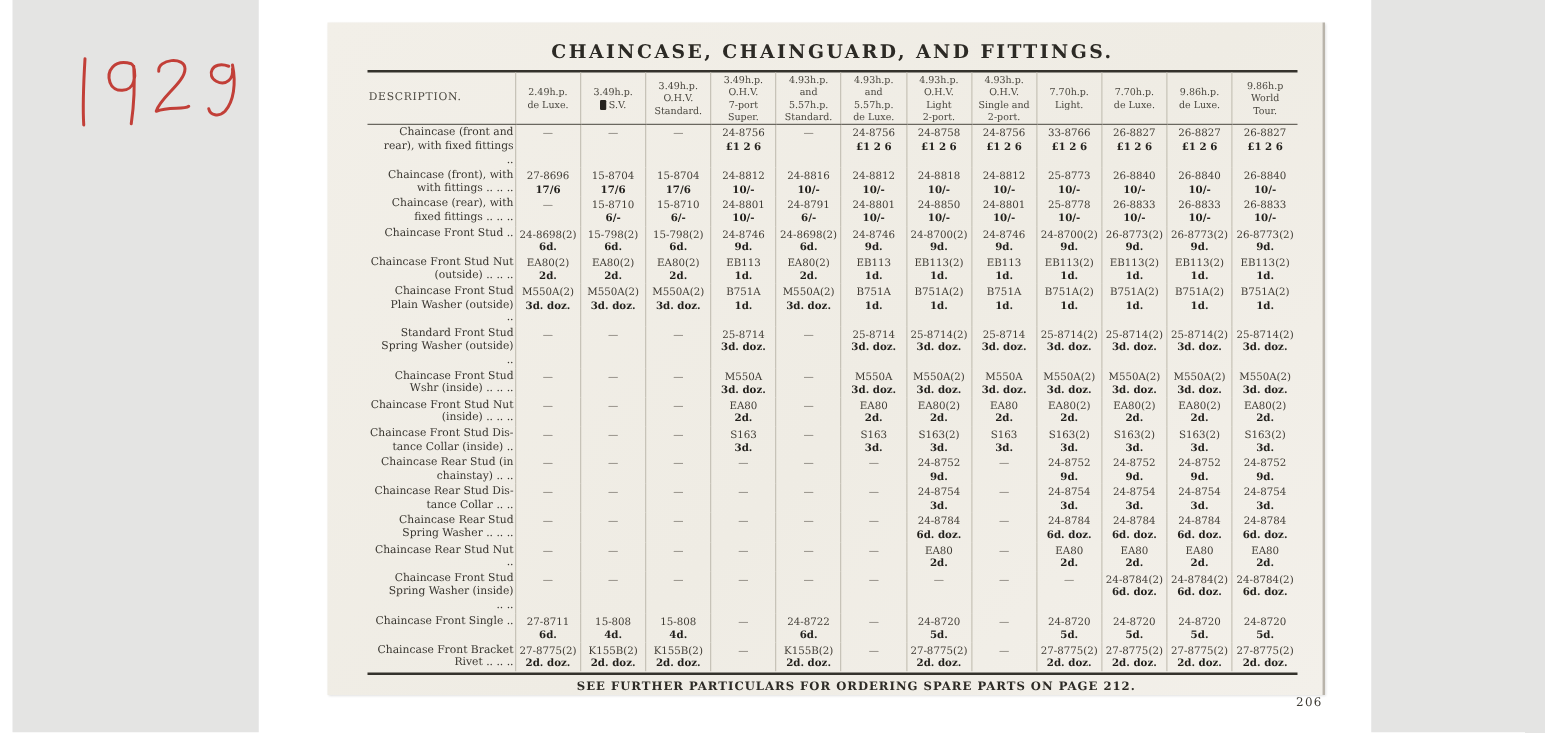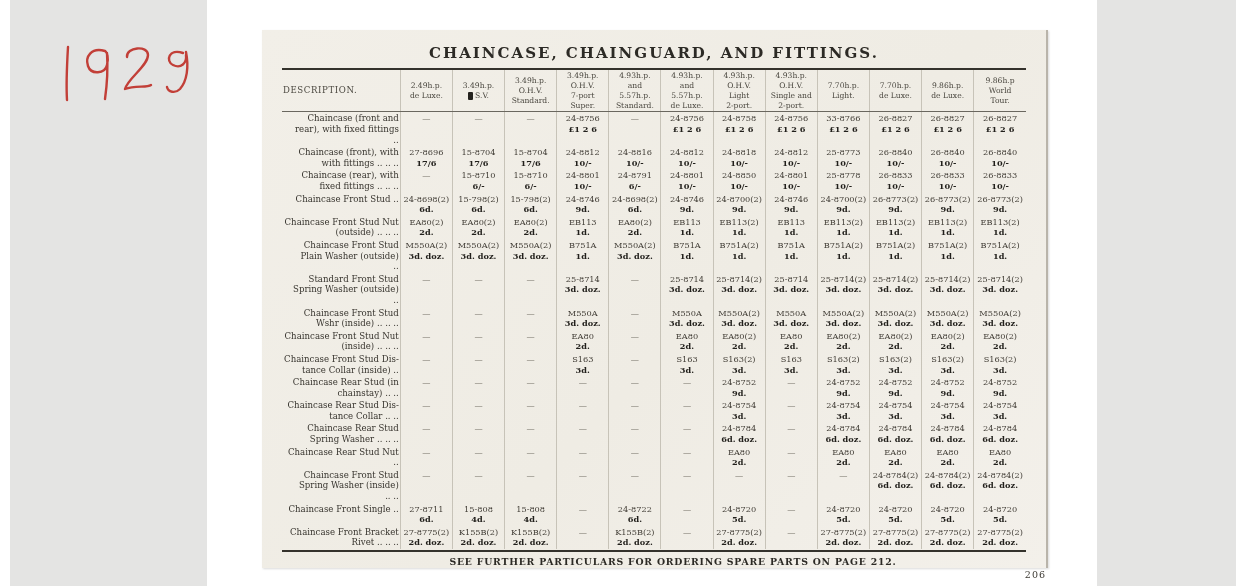--- a/index.html
+++ b/index.html
@@ -4,23 +4,23 @@
 <style>
   html,body{margin:0;padding:0;}
   body{background:#ffffff;font-family:"DejaVu Serif","Liberation Serif",serif;}
   .stage{position:relative;width:1236px;height:586px;background:#ffffff;overflow:hidden;}
   .gray-panel{position:absolute;top:0;height:586px;background:#e4e4e3;}
   .gray-panel.left{left:10px;width:197px;}
   .gray-panel.right{left:1097px;width:139px;}
   .year-annotation{position:absolute;left:55px;top:42px;width:152px;height:64px;}
   .year-annotation svg{display:block;}
   .sr{position:absolute;width:1px;height:1px;overflow:hidden;clip:rect(0 0 0 0);white-space:nowrap;}
-  .page{position:absolute;left:262px;top:30px;width:784px;height:538px;
+  .page{position:absolute;left:262px;top:18px;width:784px;height:538px;
         background:linear-gradient(135deg,#f2efe8 0%,#efece4 55%,#f3f0ea 100%);
-        border-right:2px solid #b9b4aa;box-shadow:1px 1px 2px rgba(0,0,0,.15);}
+        border-right:2px solid #b9b4aa;box-shadow:1px 1px 2px rgba(0,0,0,.15);padding-left:12px;}
   .doc-title{margin:14px 18px 0 18px;text-align:center;font-weight:bold;font-size:15px;
              letter-spacing:2px;color:#2c2a25;}
   .title-rule{margin:6px 20px 0 20px;height:2px;background:#34322c;}
   table.catalog{border-collapse:collapse;table-layout:fixed;margin:0 auto;width:744px;}
   table.catalog th,table.catalog td{border-left:1px solid #c7c3b8;padding:1px 1px;}
   table.catalog th:first-child,table.catalog td:first-child{border-left:none;}
   thead th{font-weight:normal;font-size:7.6px;line-height:1.3;color:#4b4840;text-align:center;
            vertical-align:middle;border-bottom:1.5px solid #6a675f;padding:4px 0;}
   thead th.desc-h{font-size:8.6px;letter-spacing:.6px;text-align:left;}
   thead th .hline{white-space:nowrap;}

